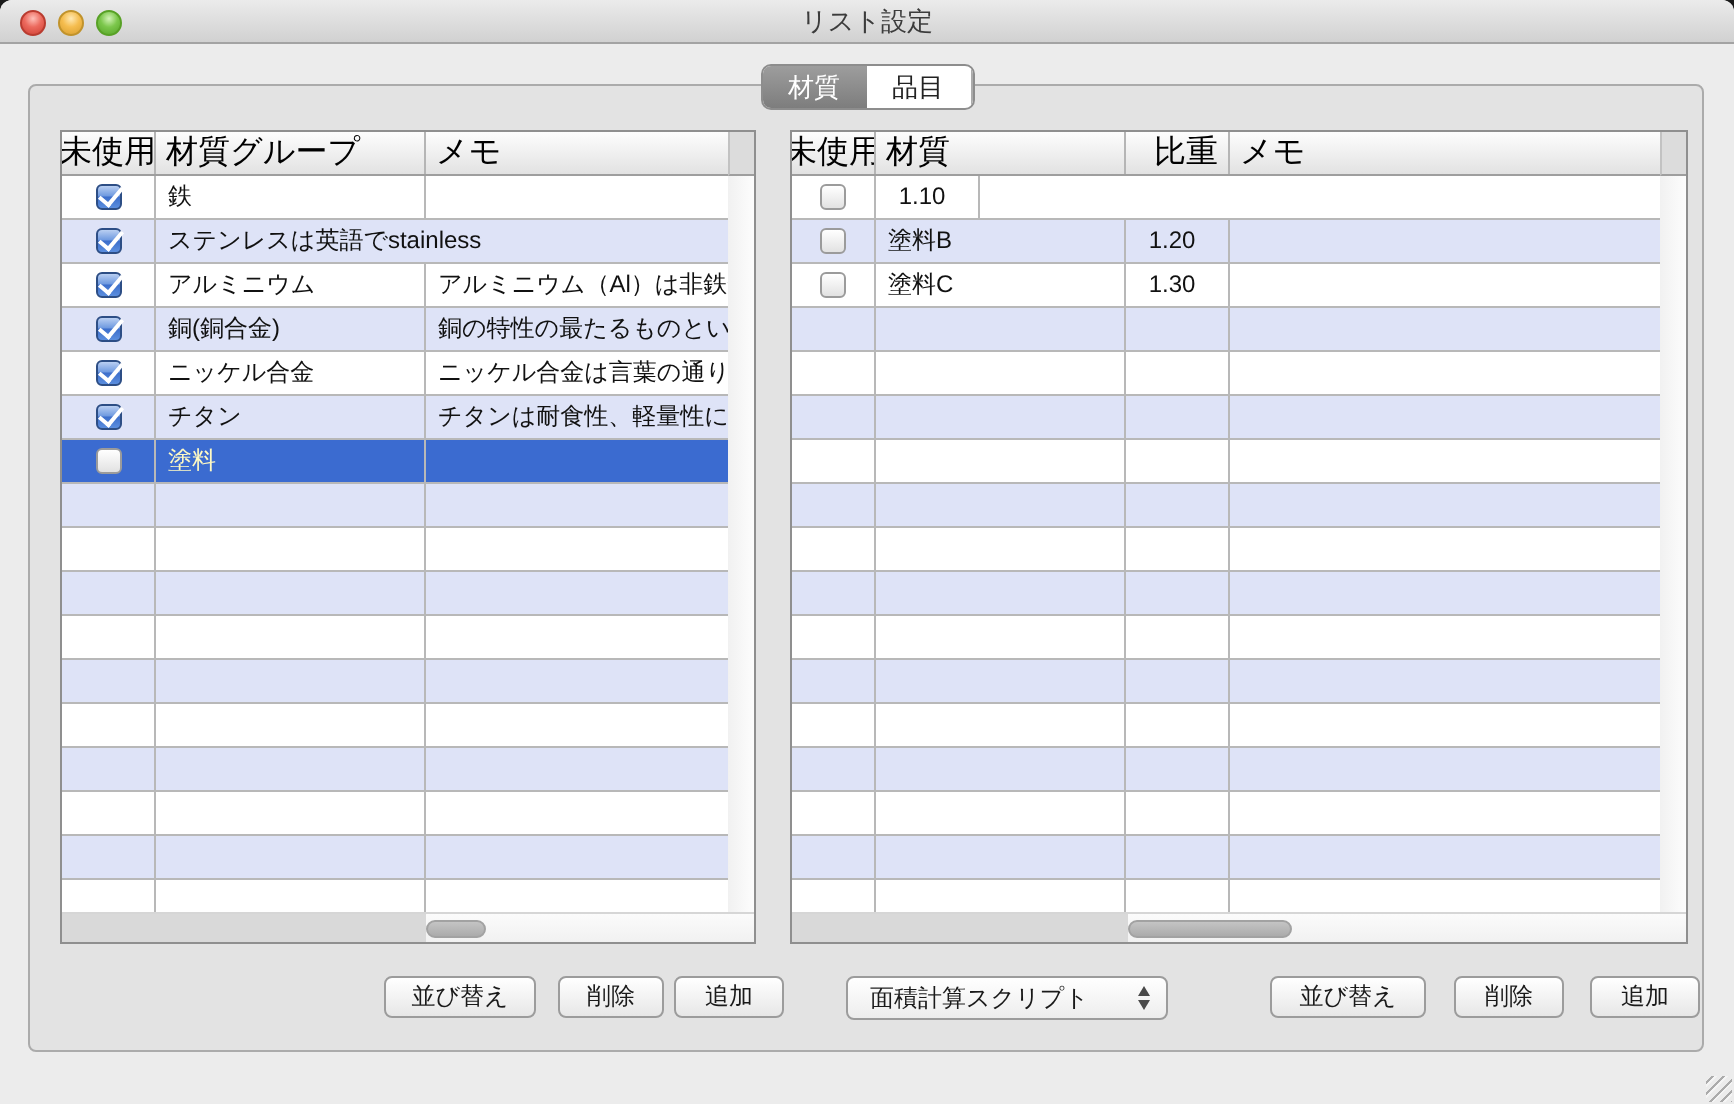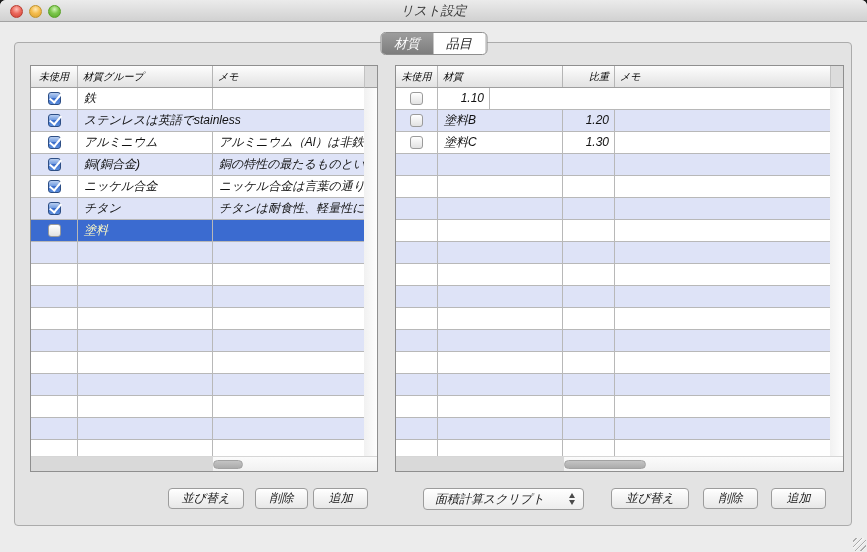--- a/index.html
+++ b/index.html
@@ -2,21 +2,21 @@
 <html style="--sel: #3b6bd0; --stripe: #dee3f7;"><head>
 <meta charset="utf-8">
 <style>
   html,body { margin:0; padding:0; background:#1a1a1a; }
   * { box-sizing:border-box; }
   .window {
     position:relative; width:867px; height:552px; overflow:hidden;
     border-radius:6px 6px 0 0;
     background:#ececec;
     font-family:"Liberation Sans","DejaVu Sans",sans-serif;
-    font-size:12px; color:#111;font-style:italic;
+    font-size:12px; color:#111;
     -webkit-font-smoothing:antialiased;
   }
   
   .titlebar {
     position:absolute; left:0; top:0; width:867px; height:22px;
     background:linear-gradient(#ebebeb,#d1d1d1);
     border-bottom:1px solid #a3a3a3;
   }
   .title {
     position:absolute; left:0; right:0; top:0; height:22px;
@@ -47,35 +47,35 @@
     position:absolute; top:65px; background:#fff;
     border:1px solid #8f8f8f; overflow:hidden;
   }
   .table.left  { left:30px;  width:348px; height:407px; }
   .table.right { left:395px; width:449px; height:407px; }
   .thead {
     position:absolute; left:0; top:0; right:0; height:22px; display:flex;
     background:linear-gradient(#fdfdfd,#e2e2e2);
     border-bottom:1px solid #9e9e9e;
   }
-  .hcell { line-height:21px; padding-left:5px; font-size:10px; color:#000;
+  .hcell { line-height:21px; padding-left:5px; font-size:16px; color:#000;
            border-right:1px solid #b5b5b5; white-space:nowrap; overflow:hidden; }
   .hcell:last-child { border-right:none; }
   .tbody { position:absolute; left:0; top:22px; right:0; height:368px; overflow:hidden; }
   .row { display:flex; height:22px; border-bottom:1px solid #b8b8b8; background:#fff; }
   .row:nth-child(even) { background:var(--stripe,#dee3f7); }
   .row.selected { background:var(--sel,#3b6bd0); color:#fef9c3; }
   .cell { line-height:21px; padding-left:6px; white-space:nowrap; overflow:hidden;
           border-right:1px solid #b8b8b8; }
   .cell:last-child { border-right:none; }
   .c-check { flex:0 0 47px; display:flex; align-items:center; justify-content:center; padding-left:0; }
   .table.right .c-check { flex:0 0 42px; }
   .c-name  { flex:0 0 135px; }
   .table.right .c-name { flex:0 0 125px; }
-  .c-grav  { flex:0 0 52px; text-align:right; padding-right:5px; padding-left:0; }
+  .c-grav  { flex:0 0 52px; text-align:center; padding-right:5px; padding-left:0; }
   .c-memo  { flex:1 1 auto; }
   .hcell.c-grav { text-align:right; }
   
   .checkbox { width:13px; height:13px; border-radius:3px; position:relative; }
   .checkbox.unchecked { border:1px solid #9b9b9b; background:linear-gradient(#ffffff,#e2e2e2); }
   .checkbox.checked { border:1px solid #2d4e85;
     background:linear-gradient(180deg,#b9cff2 0%,#6f9ae0 45%,#3c6ecb 50%,#5b8ede 100%); }
   .checkbox.checked::after {
     content:''; position:absolute; left:3px; top:-2px; width:5px; height:10px;
     border-right:2px solid #fff; border-bottom:2px solid #fff; transform:rotate(40deg);
@@ -92,20 +92,21 @@
   .hthumb { position:absolute; top:3px; height:9px; border-radius:5px;
             background:linear-gradient(#c4c4c4,#ababab); border:1px solid #a2a2a2; }
 
   
   .btn {
     position:absolute; top:488px; height:21px; line-height:19px;
     background:linear-gradient(#ffffff,#e7e7e7);
     border:1px solid #9c9c9c; border-radius:4px;
     text-align:center; font-size:12px; color:#1a1a1a;
     box-shadow:inset 0 1px 0 #fff;
+    margin-left:24px;
   }
   .popup {
     position:absolute; top:488px; height:22px; line-height:20px;
     background:linear-gradient(#ffffff,#ededed);
     border:1px solid #9c9c9c; border-radius:4px;
     font-size:12px; color:#1a1a1a; padding-left:11px;
     box-shadow:inset 0 1px 0 #fff;
   }
   .arrows { position:absolute; right:8px; top:50%; transform:translateY(-50%);
             display:flex; flex-direction:column; gap:2px; }

